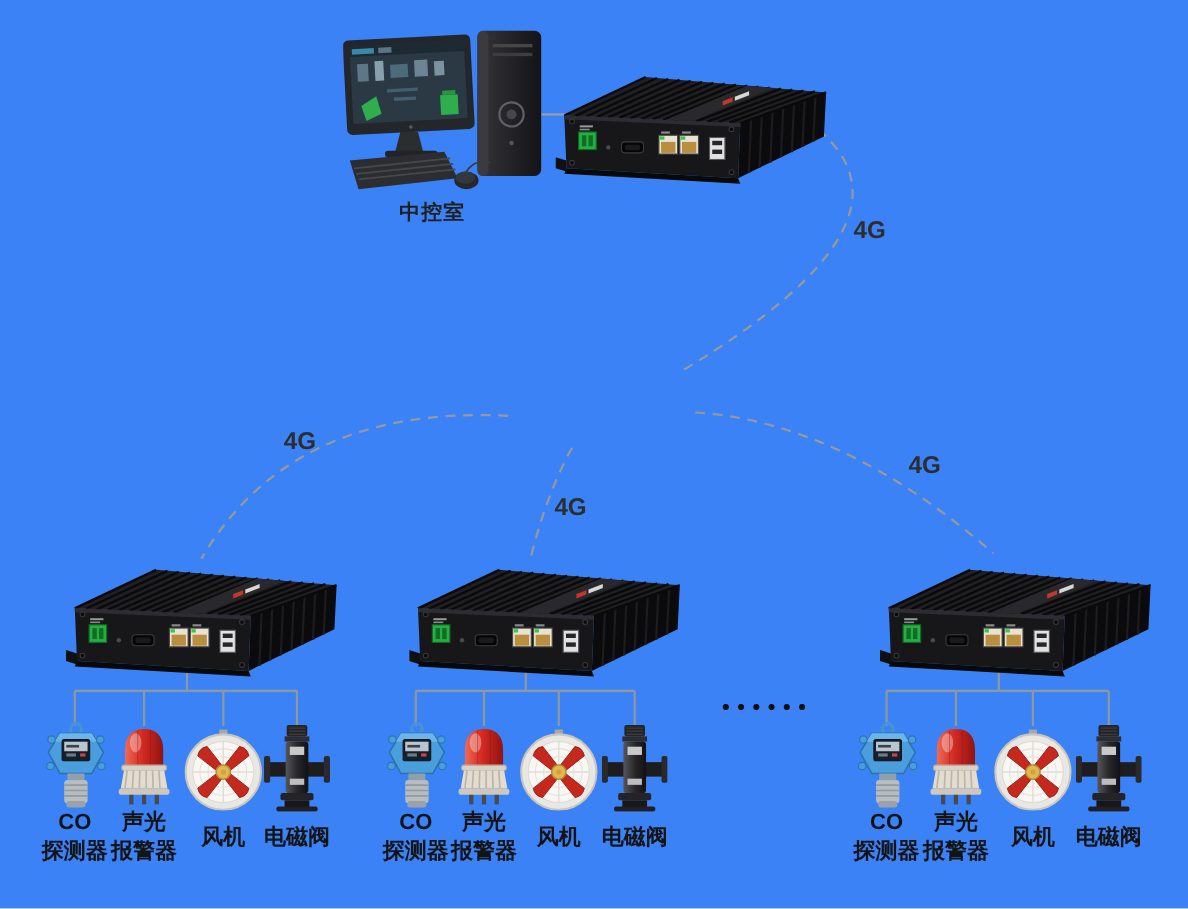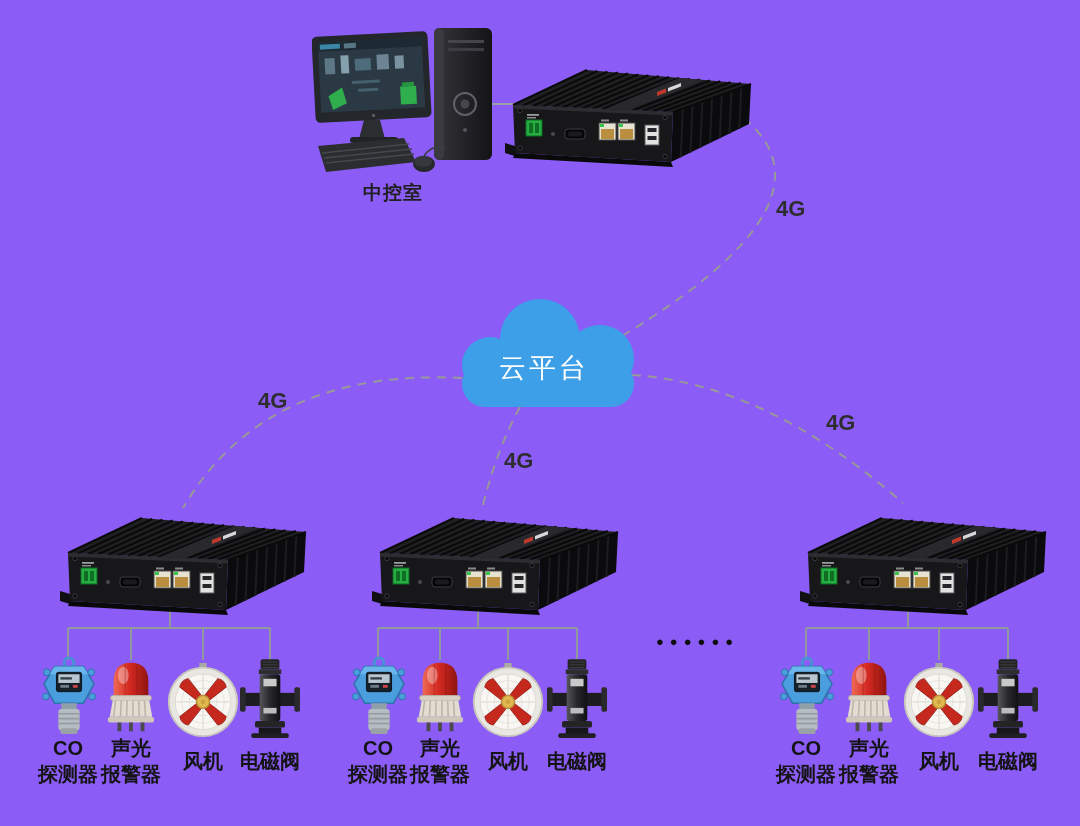--- a/index.html
+++ b/index.html
@@ -1,16 +1,16 @@
 <!DOCTYPE html>
 <html><head>
 <meta charset="utf-8">
 <style>
   html,body{margin:0;padding:0;background:#ffffff;}
-  #stage{position:relative;width:1080px;height:826px;background:#8b5cf6;overflow:hidden;
+  #stage{position:relative;width:1080px;height:826px;background:#3b82f6;overflow:hidden;
          font-family:"Liberation Sans","DejaVu Sans",sans-serif;}
   .abs{position:absolute;}
   svg{display:block;}
   #connector-layer{position:absolute;left:0;top:0;z-index:1;}
   .node{z-index:2;}
   .caption{color:#1f1f1f;font-weight:700;text-align:center;}
   .room-label{font-size:19px;letter-spacing:1px;}
   .link-label{font-size:22px;font-weight:700;color:#2d2d2d;z-index:3;}
   .cloud-label{position:absolute;left:0;top:57px;width:172px;text-align:center;
                color:#ffffff;font-size:27px;font-weight:400;letter-spacing:3px;z-index:3;}
@@ -203,26 +203,20 @@
 
   <svg class="abs node" style="left:312px;top:26px" width="195" height="155">
       <use href="#sym-computer"></use>
     </svg>
   <div class="abs caption room-label" style="left:338px;top:180px;width:110px">中控室</div>
 
   <svg class="abs node" style="left:505px;top:50px" width="250" height="125">
       <use href="#sym-gateway"></use>
     </svg>
 
-  <div class="abs node" style="left:458px;top:293px;width:184px;height:122px">
-    <svg width="184" height="122">
-        <use href="#sym-cloud"></use>
-      </svg>
-    <div class="cloud-label">云平台</div>
-  </div>
 
   <div class="abs link-label" style="left:776px;top:196px">4G</div>
   <div class="abs link-label" style="left:258px;top:388px">4G</div>
   <div class="abs link-label" style="left:504px;top:448px">4G</div>
   <div class="abs link-label" style="left:826px;top:410px">4G</div>
 
   <div class="abs dots" style="left:656px;top:634px">●●●●●●</div>
 
   <svg class="abs node" style="left:60px;top:498px" width="250" height="125">
       <use href="#sym-gateway"></use>

